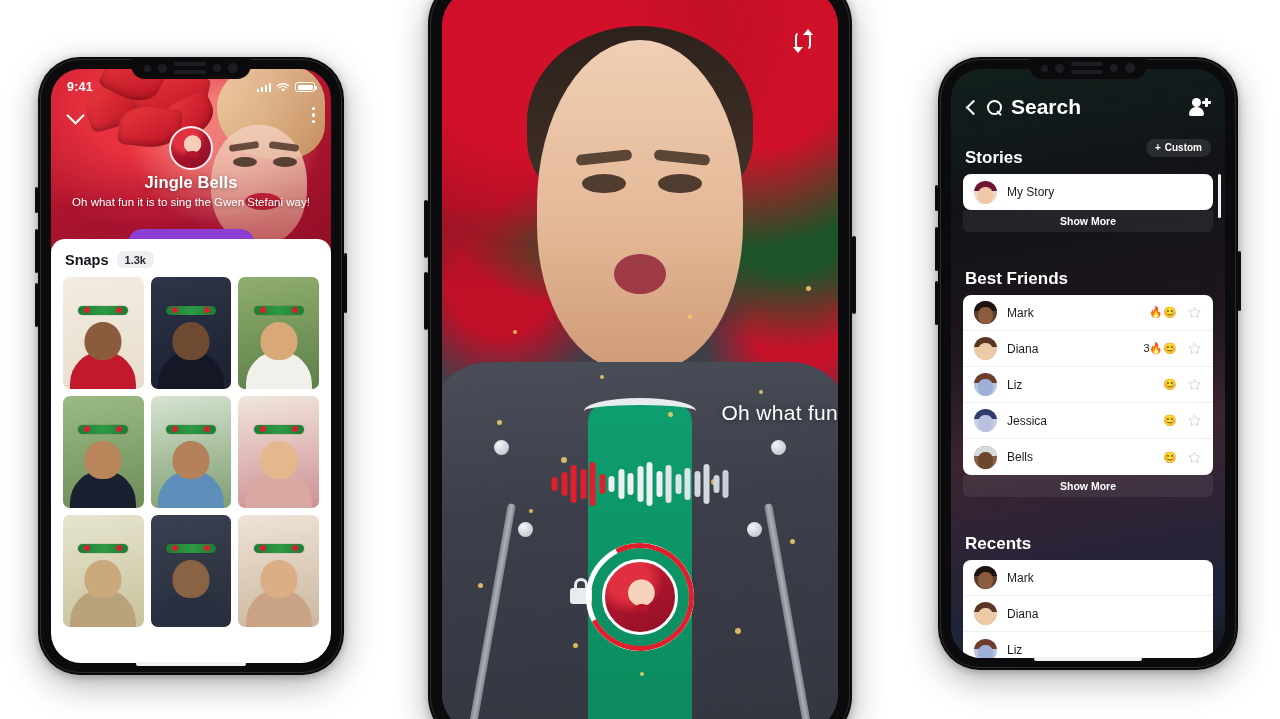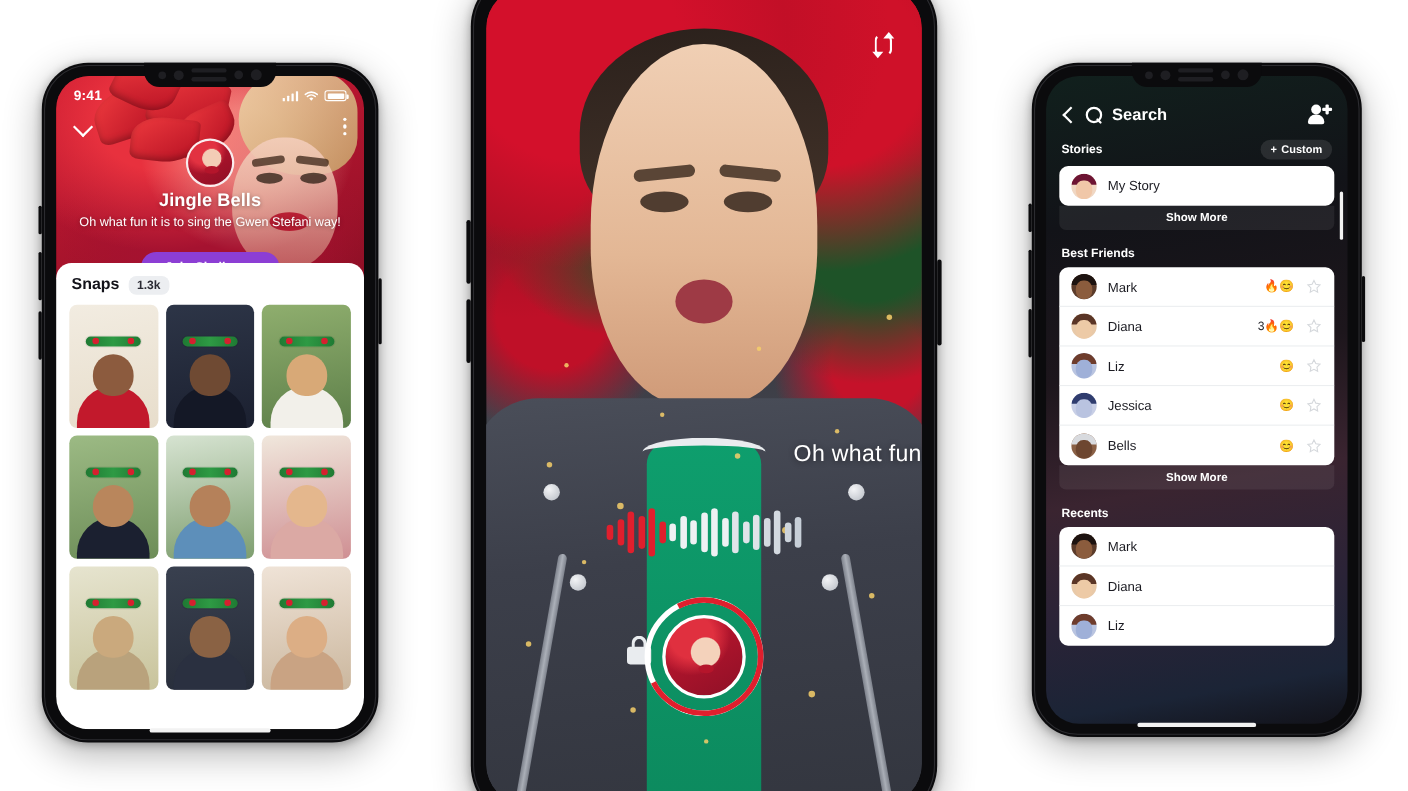--- a/index.html
+++ b/index.html
@@ -138,21 +138,21 @@
     position:absolute; top:160px; left:50%; transform:translateX(-50%); z-index:13;
     background:#8c3ed4; color:#fff; border:none; cursor:pointer;
     font-family:inherit; font-size:11.5px; font-weight:700;
     padding:8px 22px; border-radius:16px; white-space:nowrap;
   }
 
   .ls-sheet{
     position:absolute; left:0; right:0; top:170px; bottom:0;
     background:#fff; border-radius:14px 14px 0 0; z-index:20; overflow:hidden;
   }
-  .ls-sheet-head{ display:flex; gap:8px; padding:12px 14px 9px; }
+  .ls-sheet-head{ display:flex; align-items:center; gap:8px; padding:12px 14px 9px; }
   .ls-snaps-label{ font-size:14.5px; font-weight:700; color:#13131a; }
   .ls-snaps-count{
     background:#eceef1; color:#2a2a33; font-size:11px; font-weight:700;
     padding:2.5px 8px; border-radius:7px;
   }
   .ls-grid{ display:grid; grid-template-columns:repeat(3,1fr); gap:7px; padding:0 12px; }
   .snap-tile{ width:100%; aspect-ratio:72/100; border-radius:7px; overflow:hidden; position:relative; }
   .snap-tile .crown{
     position:absolute; left:50%; top:26%; transform:translateX(-50%);
     width:62%; height:9px; border-radius:9px;
@@ -311,37 +311,37 @@
   .back-chev{ width:13px; height:16px; position:relative; flex:0 0 auto; cursor:pointer; }
   .back-chev::before{
     content:""; position:absolute; left:3px; top:3px; width:9px; height:9px;
     border-left:2.6px solid #fff; border-bottom:2.6px solid #fff; transform:rotate(45deg);
   }
   .mag{ width:15px; height:15px; position:relative; flex:0 0 auto; }
   .mag::before{ content:""; position:absolute; left:0; top:0; width:11px; height:11px;
                 border:2.2px solid #fff; border-radius:50%; }
   .mag::after{ content:""; position:absolute; right:0; bottom:0; width:6px; height:2.2px;
                background:#fff; border-radius:2px; transform:rotate(45deg); }
-  .rs-search-label{ color:#fff; font-size:15px; font-weight:700; flex:1; }
+  .rs-search-label{ color:#fff; font-size:21px; font-weight:700; flex:1; }
   .add-friend{ position:relative; width:22px; height:18px; cursor:pointer; }
   .add-friend .hd{ position:absolute; left:3px; top:0; width:9px; height:9px; background:#fff; border-radius:50%;}
   .add-friend .bd{ position:absolute; left:0; bottom:0; width:15px; height:9px; background:#fff; border-radius:7px 7px 2px 2px;}
   .add-friend .pl{ position:absolute; right:0; top:0; width:9px; height:9px; }
   .add-friend .pl::before,.add-friend .pl::after{
     content:""; position:absolute; background:#fff; border-radius:1px;
   }
   .add-friend .pl::before{ left:3.4px; top:0; width:2.2px; height:9px; }
   .add-friend .pl::after{ left:0; top:3.4px; width:9px; height:2.2px; }
 
   .rs-scroll{ position:absolute; top:52px; left:0; right:0; bottom:0; overflow:hidden; }
   .rs-sec-head{
     display:flex; align-items:center; justify-content:space-between;
     padding:6px 14px 6px;
   }
-  .rs-sec-title{ color:#fff; font-size:11px; font-weight:700; }
+  .rs-sec-title{ color:#fff; font-size:17px; font-weight:700;margin-top:21px; }
   .rs-custom{
     display:flex; align-items:center; gap:4px;
     background:rgba(255,255,255,.10); color:#fff;
     border:none; font-family:inherit; cursor:pointer;
     font-size:10px; font-weight:700; padding:3.5px 9px; border-radius:11px;
   }
   .rs-card{ margin:0 12px; background:#fff; border-radius:8px; overflow:hidden; }
   .rs-row{
     display:flex; align-items:center; gap:10px;
     padding:13px 11px; height:36px; border-bottom:1px solid #eceef0; cursor:pointer;

